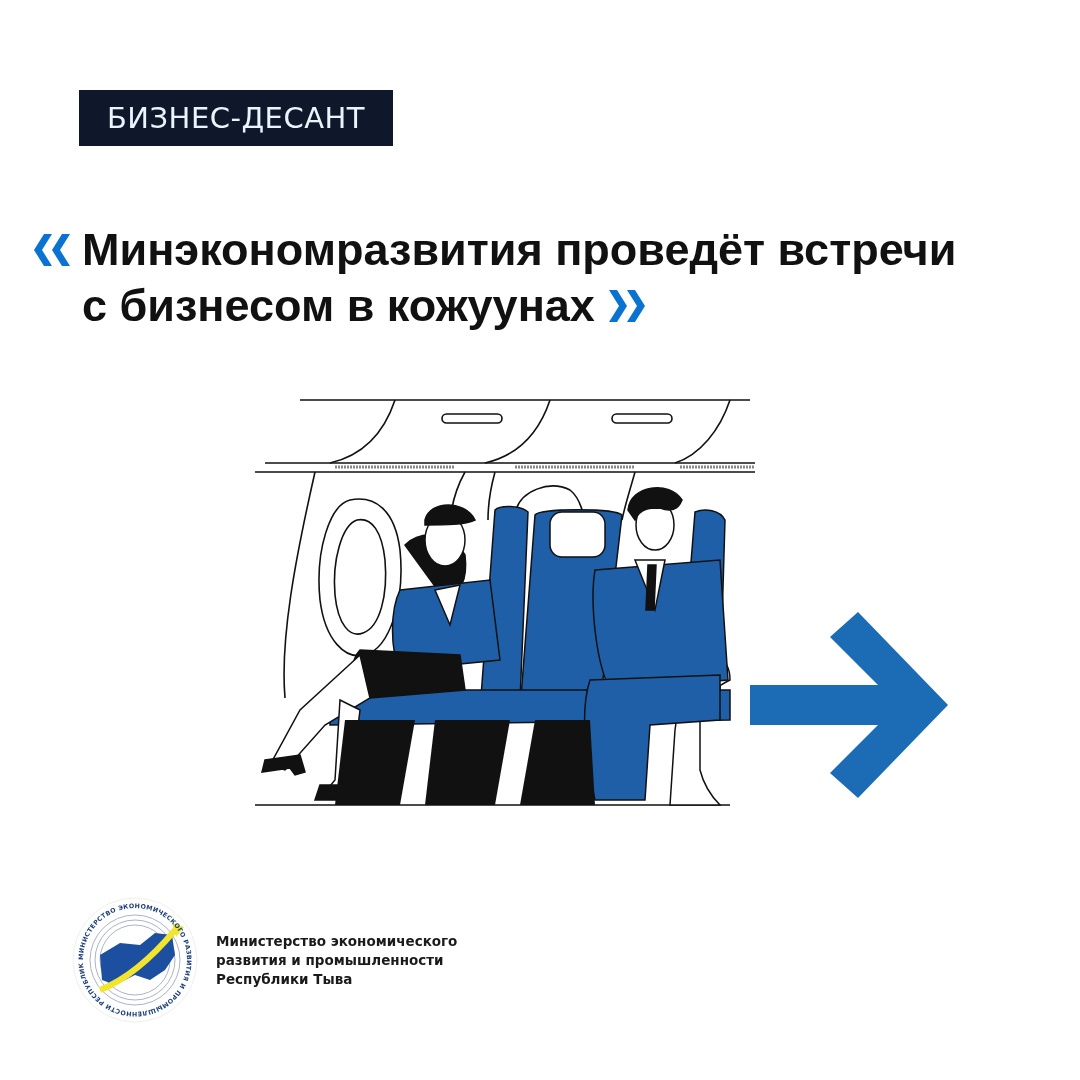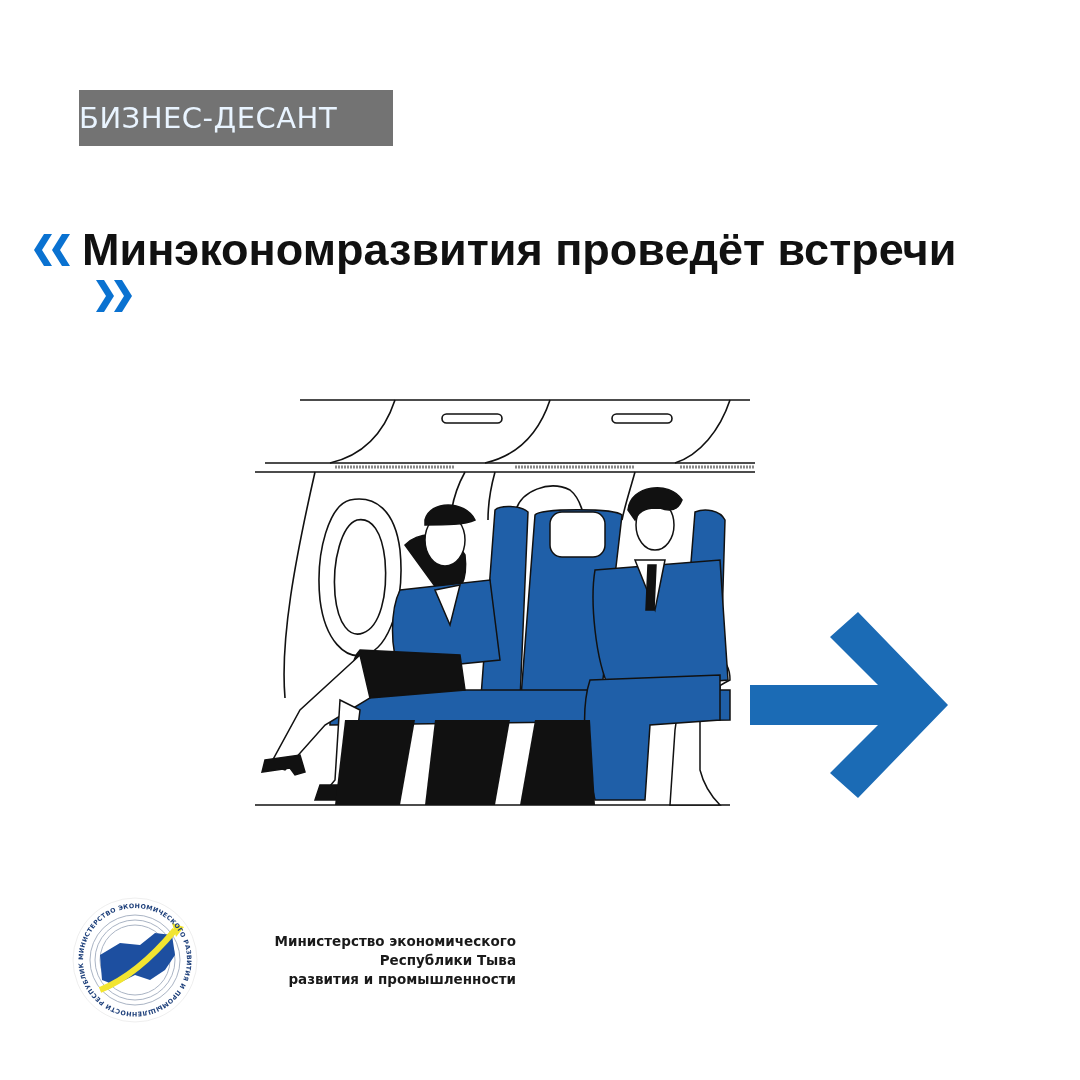--- a/index.html
+++ b/index.html
@@ -1,44 +1,45 @@
 <!DOCTYPE html>
 <html><head>
 <meta charset="utf-8">
 <style>
   html, body { margin:0; padding:0; }
   body { width:1080px; height:1080px; background:#ffffff; position:relative; overflow:hidden; font-family:"Liberation Sans", sans-serif; }
-  .tag { position:absolute; left:79px; top:90px; width:314px; height:56px; background:#737373; color:#e9f4ff; font-size:29px; display:flex; align-items:center; letter-spacing:0.5px; font-family:"DejaVu Sans", sans-serif; }
+  .tag { position:absolute; left:79px; top:90px; width:314px; height:56px; background:#0f172a; color:#e9f4ff; font-size:29px; display:flex; align-items:center; justify-content:center; letter-spacing:0.5px; font-family:"DejaVu Sans", sans-serif; }
   .headline { position:absolute; left:30px; top:222px; width:1000px; color:#111; font-family:"Liberation Sans", sans-serif; font-size:45px; line-height:56px;font-weight:bold; }
   .headline .line { display:flex; align-items:center; }
   .headline .l2 { padding-left:52px; }
   .quote-l, .quote-r { display:inline-block; }
   .illustration { position:absolute; left:250px; top:380px; width:520px; height:440px; }
   .arrow { position:absolute; left:748px; top:610px; width:200px; height:190px; }
   .footer { position:absolute; left:60px; top:895px; display:flex; align-items:center; }
   .logo { width:150px; height:130px; }
-  .org { margin-left:6px; font-family:"DejaVu Sans", sans-serif; font-weight:bold; font-size:13.5px; line-height:19px; color:#1a1a1a; text-align:right; width:300px; }
+  .org { margin-left:6px; font-family:"DejaVu Sans", sans-serif; font-weight:bold; font-size:13.5px; line-height:19px; color:#1a1a1a; text-align:left; width:300px; }
   .org span { display:block; }
 </style>
 </head>
 <body>
 
 <div class="tag">
   <span>БИЗНЕС-ДЕСАНТ</span>
 </div>
 
 <div class="headline">
   <div class="line l1">
     <svg class="quote-l" width="44" height="36" viewBox="0 0 44 36">
       <polygon points="14,2 22,2 12,18 22,34 14,34 4,18" fill="#0a72d1"></polygon>
       <polygon points="32,2 40,2 30,18 40,34 32,34 22,18" fill="#0a72d1"></polygon>
     </svg>
     <span style="margin-left:8px">Минэкономразвития проведёт встречи</span>
   </div>
   <div class="line l2">
+    <span>с бизнесом в кожуунах</span>
     <svg class="quote-r" style="margin-left:10px" width="44" height="36" viewBox="0 0 44 36">
       <polygon points="4,2 12,2 22,18 12,34 4,34 14,18" fill="#0a72d1"></polygon>
       <polygon points="22,2 30,2 40,18 30,34 22,34 32,18" fill="#0a72d1"></polygon>
     </svg>
   </div>
 </div>
 
 <svg class="illustration" viewBox="0 0 520 440">
   <g fill="none" stroke="#111" stroke-width="1.6">
 
@@ -124,16 +125,16 @@
     <circle cx="75" cy="65" r="35" fill="none" stroke="#aab4c4" stroke-width="1"></circle>
     <path d="M40,60 L60,48 L80,50 L95,38 L112,40 L115,60 L105,75 L90,85 L75,80 L55,90 L42,85 Z" fill="#1d4fa0"></path>
     <path d="M40,95 C65,85 90,65 115,35" stroke="#f2e530" stroke-width="6" fill="none"></path>
     <polygon points="112,28 124,32 116,42" fill="#f2e530"></polygon>
     <text font-size="6.3" font-family="DejaVu Sans, sans-serif" font-weight="bold" fill="#1d3f7a" letter-spacing="0.3">
       <textPath href="#ring" startOffset="0">МИНИСТЕРСТВО ЭКОНОМИЧЕСКОГО РАЗВИТИЯ И ПРОМЫШЛЕННОСТИ РЕСПУБЛИКИ ТЫВА</textPath>
     </text>
   </svg>
   <div class="org">
     <span>Министерство экономического</span>
+    <span>развития и промышленности</span>
     <span>Республики Тыва</span>
-    <span>развития и промышленности</span>
   </div>
 </div>
 
 </body></html>

